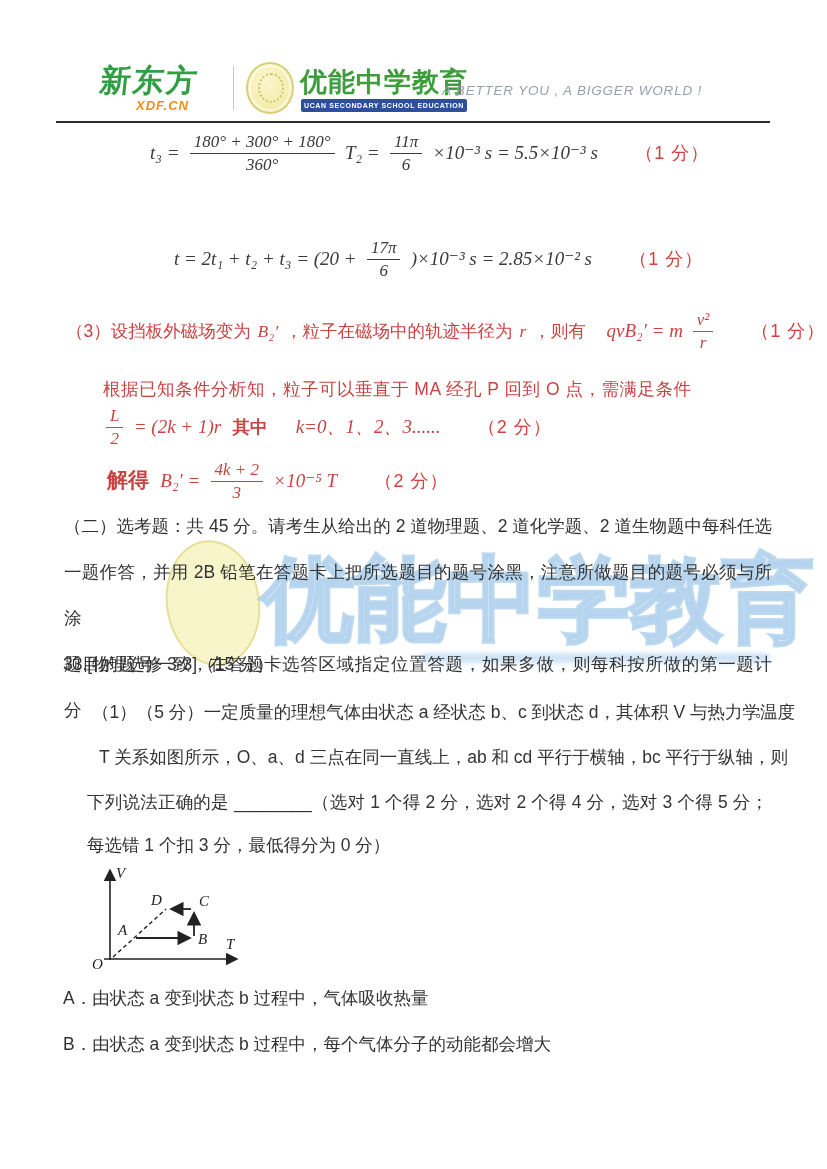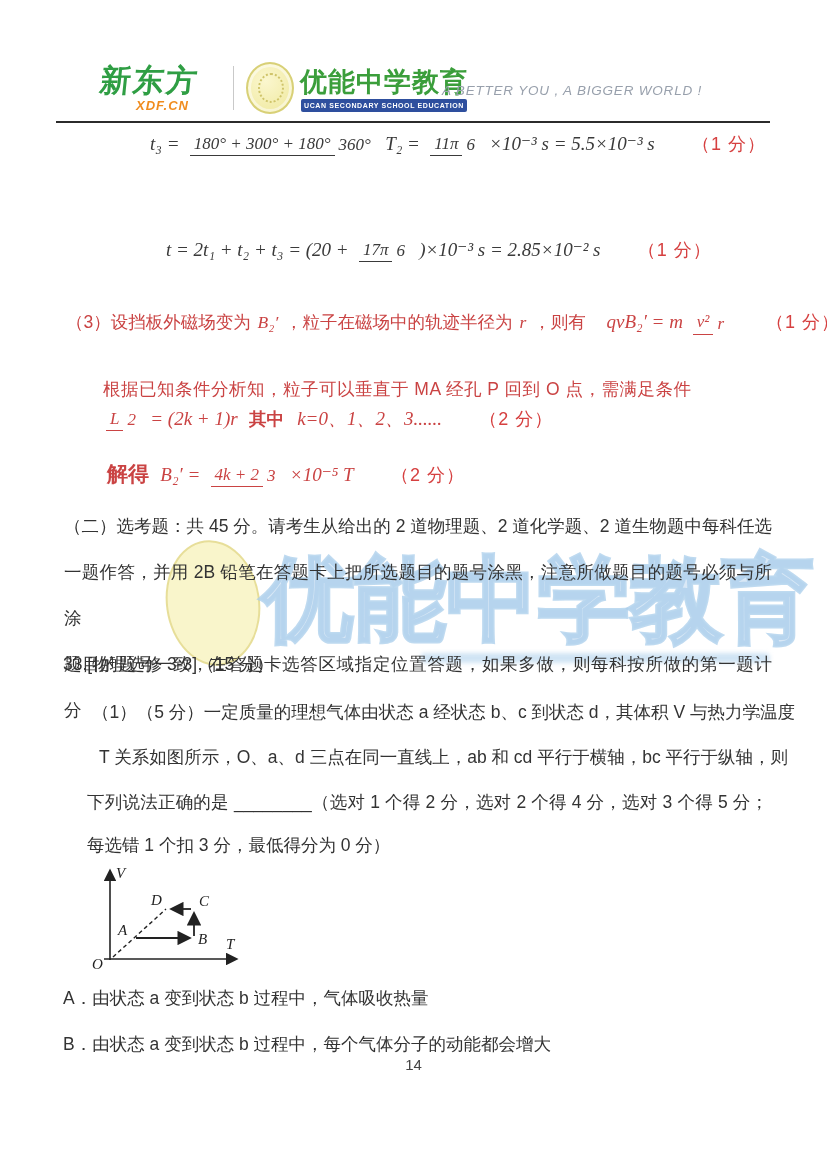--- a/index.html
+++ b/index.html
@@ -17,21 +17,21 @@
   .brand-badge:after{content:"";position:absolute;left:10px;top:9px;width:22px;height:26px;border-radius:50%;
     border:2px dotted #cfc46a;}
   .brand2{position:absolute;left:300px;top:64px;font-size:27px;font-weight:800;color:#3b9e3b;letter-spacing:1px;}
   .brand2-strip{position:absolute;left:301px;top:99px;width:166px;height:13px;background:#2e4f9e;border-radius:2px;
     color:#ffffff;font-size:7px;font-weight:700;letter-spacing:.6px;text-align:center;line-height:13px;}
   .slogan{position:absolute;left:430px;top:83px;font-size:13.5px;font-weight:400;font-style:italic;color:#98a0ac;letter-spacing:.8px;margin-left:12px;}
   .header-rule{position:absolute;left:56px;top:121px;width:714px;height:2px;background:#2b2b2b;}
   
   .formula{position:absolute;white-space:nowrap;font-size:19px;color:#3a3a3a;}
   .m{font-family:"Liberation Serif","DejaVu Serif",serif;font-style:italic;margin:0 2px;}
-  .frac{display:inline-flex;flex-direction:row;align-items:center;vertical-align:middle;
+  .frac{display:inline-flex;flex-direction:column;align-items:center;vertical-align:middle;
     font-family:"Liberation Serif","DejaVu Serif",serif;font-style:italic;font-size:17px;line-height:1.2;margin:0 3px;}
   .frac .num{border-bottom:1.6px solid currentColor;padding:0 4px 1px;}
   .frac .den{padding:1px 4px 0;}
   .score{font-family:"Liberation Sans",sans-serif;font-style:normal;font-size:18px;color:#d64040;margin-left:30px;letter-spacing:1px;}
   .red{color:#ca4343;}
   .cnb{font-weight:700;font-style:normal;font-family:"Liberation Sans",sans-serif;margin:0 4px;}
   .redline{position:absolute;font-size:17.5px;color:#ca4343;white-space:nowrap;letter-spacing:.5px;}
   
   .para{position:absolute;font-size:17.5px;color:#333333;line-height:46px;}
   .jline{text-align:justify;text-align-last:justify;}
@@ -74,21 +74,21 @@
     <span class="m">T₂ =</span>
     <span class="frac">
       <span class="num">11π</span>
       <span class="den">6</span>
     </span>
     <span class="m">×10⁻³ s = 5.5×10⁻³ s</span>
     <span class="score">（1 分）</span>
   </div>
 
 
-  <div class="formula fg" style="left:164px;top:238px;text-align:right;">
+  <div class="formula fg" style="left:172px;top:238px;text-align:right;">
     <span class="m">t = 2t₁ + t₂ + t₃ = (20 +</span>
     <span class="frac">
       <span class="num">17π</span>
       <span class="den">6</span>
     </span>
     <span class="m">)×10⁻³ s = 2.85×10⁻² s</span>
     <span class="score">（1 分）</span>
   </div>
 
   <div class="formula fg red" style="left:66px;top:310px;font-size:17.5px;">
@@ -107,21 +107,21 @@
 
   <div class="redline fg" style="left:103px;top:377px;">根据已知条件分析知，粒子可以垂直于 MA 经孔 P 回到 O 点，需满足条件</div>
 
   <div class="formula fg red" style="left:103px;top:406px;">
     <span class="frac">
       <span class="num">L</span>
       <span class="den">2</span>
     </span>
     <span class="m">= (2k + 1)r</span>
     <span class="cnb" style="font-size:17.5px;">其中</span>
-    <span class="m" style="margin-left:4px;">k=0、1、2、3......</span>
+    <span class="m" style="margin-left:19px;">k=0、1、2、3......</span>
     <span class="score">（2 分）</span>
   </div>
 
   <div class="formula fg red" style="left:103px;top:460px;">
     <span class="cnb" style="font-size:21px;">解得</span>
     <span class="m">B₂′ =</span>
     <span class="frac">
       <span class="num">4k + 2</span>
       <span class="den">3</span>
     </span>
@@ -168,15 +168,14 @@
     <text x="22" y="124">O</text>
     <text x="48" y="90">A</text>
     <text x="128" y="99">B</text>
     <text x="129" y="61">C</text>
     <text x="81" y="60">D</text>
   </svg>
 
   <div class="line fg" style="left:63px;top:986px;">A．由状态 a 变到状态 b 过程中，气体吸收热量</div>
   <div class="line fg" style="left:63px;top:1032px;">B．由状态 a 变到状态 b 过程中，每个气体分子的动能都会增大</div>
 
-  <div class="page-num">14</div>
 
 </div>
 
 </body></html>

